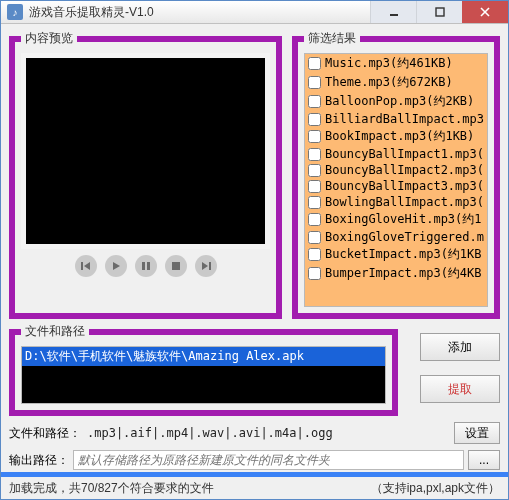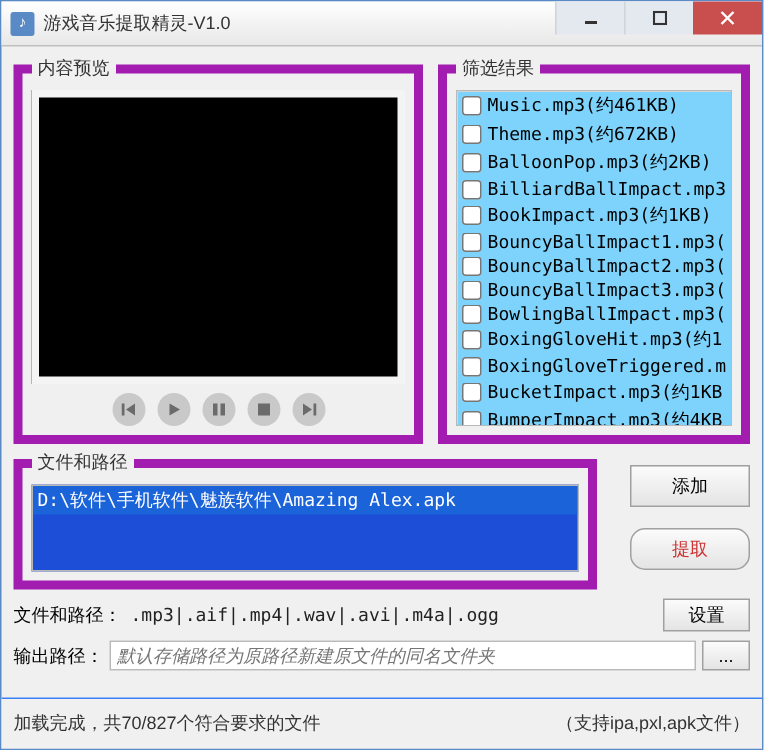--- a/index.html
+++ b/index.html
@@ -16,38 +16,38 @@
   .client { flex: 1; padding: 6px 8px 2px 8px; display: flex; flex-direction: column; gap: 4px; }
   .toprow { display: flex; gap: 10px; }
   fieldset { border: 6px solid #a21caf; padding: 6px; font-size: 12px; }
   fieldset legend { padding: 0 4px; color: #333; }
   .preview-box { width: 288px; }
   .preview-video { width: 100%; height: 196px; background: #000; border: 5px solid #f4f4f4; }
   .controls { margin-top: 6px; display: flex; justify-content: center; gap: 8px; }
   .ctrl { width: 22px; height: 22px; border-radius: 50%; background: #c9c9c9; display: flex; align-items: center; justify-content: center; cursor: pointer; }
   .ctrl svg { width: 10px; height: 10px; fill: #6b6b6b; }
   .results-box { flex: 1; }
-  .results-list { width: 100%; height: 224px; background: #7dd3fc; border: 1px solid #b9b9b9; overflow-y: scroll; font-family: "SimSun", monospace; font-size: 12px; }
+  .results-list { width: 100%; height: 254px; background: #fdba74; border: 1px solid #b9b9b9; overflow-y: scroll; font-family: "SimSun", monospace; font-size: 12px; }
   .result-row { display: flex; align-items: center; padding: 1px 3px; white-space: nowrap; overflow: hidden; }
   .result-row input[type=checkbox] { margin-right: 4px; width: 13px; height: 13px; flex-shrink: 0; }
   .midblock { display: flex; gap: 22px; }
   .paths-box { flex: 1; }
-  .path-list { width: 100%; height: 58px; background: #1d4ed8; border: 1px solid #b9b9b9; font-family: "SimSun", monospace; font-size: 12px; overflow: hidden; }
+  .path-list { width: 100%; height: 58px; background: #000000; border: 1px solid #b9b9b9; font-family: "SimSun", monospace; font-size: 12px; overflow: hidden; }
   .path-row { padding: 1px 3px; background: #1a63d9; color: #fff; white-space: nowrap; }
   .sidebtns { width: 80px; display: flex; flex-direction: column; gap: 14px; padding-top: 10px; }
   .btn { height: 28px; border: 1px solid #a0a0a0; background: linear-gradient(#fbfbfb, #e4e4e4); display: flex; align-items: center; justify-content: center; cursor: pointer; font-size: 12px; }
-  .btn.extract { color: #cc3333; border-radius: 10px; }
+  .btn.extract { color: #cc3333; }
   .filterrow { display: flex; align-items: center; gap: 6px; margin-top: 2px; }
   .filterrow .label { white-space: nowrap; }
   .filterrow .filter-text { flex: 1; font-family: "SimSun", monospace; font-size: 12px; color: #222; white-space: nowrap; overflow: hidden; }
-  .btn.small { width: 58px; height: 22px; text-align: right; }
+  .btn.small { width: 46px; height: 22px; text-align: right; }
   .outrow { display: flex; align-items: center; gap: 4px; margin-top: 2px; }
   .outrow .outpath { flex: 1; height: 20px; border: 1px solid #b9b9b9; background: #fff; padding: 2px 4px; font-style: italic; color: #ef4444; font-family: "SimSun"; font-size: 12px; white-space: nowrap; overflow: hidden; }
   .browse { width: 32px; height: 20px; border: 1px solid #a0a0a0; background: linear-gradient(#fbfbfb,#e4e4e4); display: flex; align-items: center; justify-content: center; cursor: pointer; }
-  .statusbar { height: 34px; border-top: 1px solid #3b82f6; background: #f0f0f0; display: flex; align-items: center; padding: 0 8px; font-size: 12px; color: #333; }
+  .statusbar { height: 34px; border-top: 5px solid #3b82f6; background: #f0f0f0; display: flex; align-items: center; padding: 0 8px; font-size: 12px; color: #333; }
   .statusbar .spacer { flex: 1; }
   ::-webkit-scrollbar { width: 16px; }
   ::-webkit-scrollbar-track { background: #f0f0f0; border-left: 1px solid #ddd; }
   ::-webkit-scrollbar-thumb { background: #cdcdcd; border: 1px solid #b0b0b0; }
   ::-webkit-scrollbar-button { background: #e8e8e8; height: 16px; border: 1px solid #c0c0c0; }
 </style>
 </head>
 <body>
 
 <div class="window">

